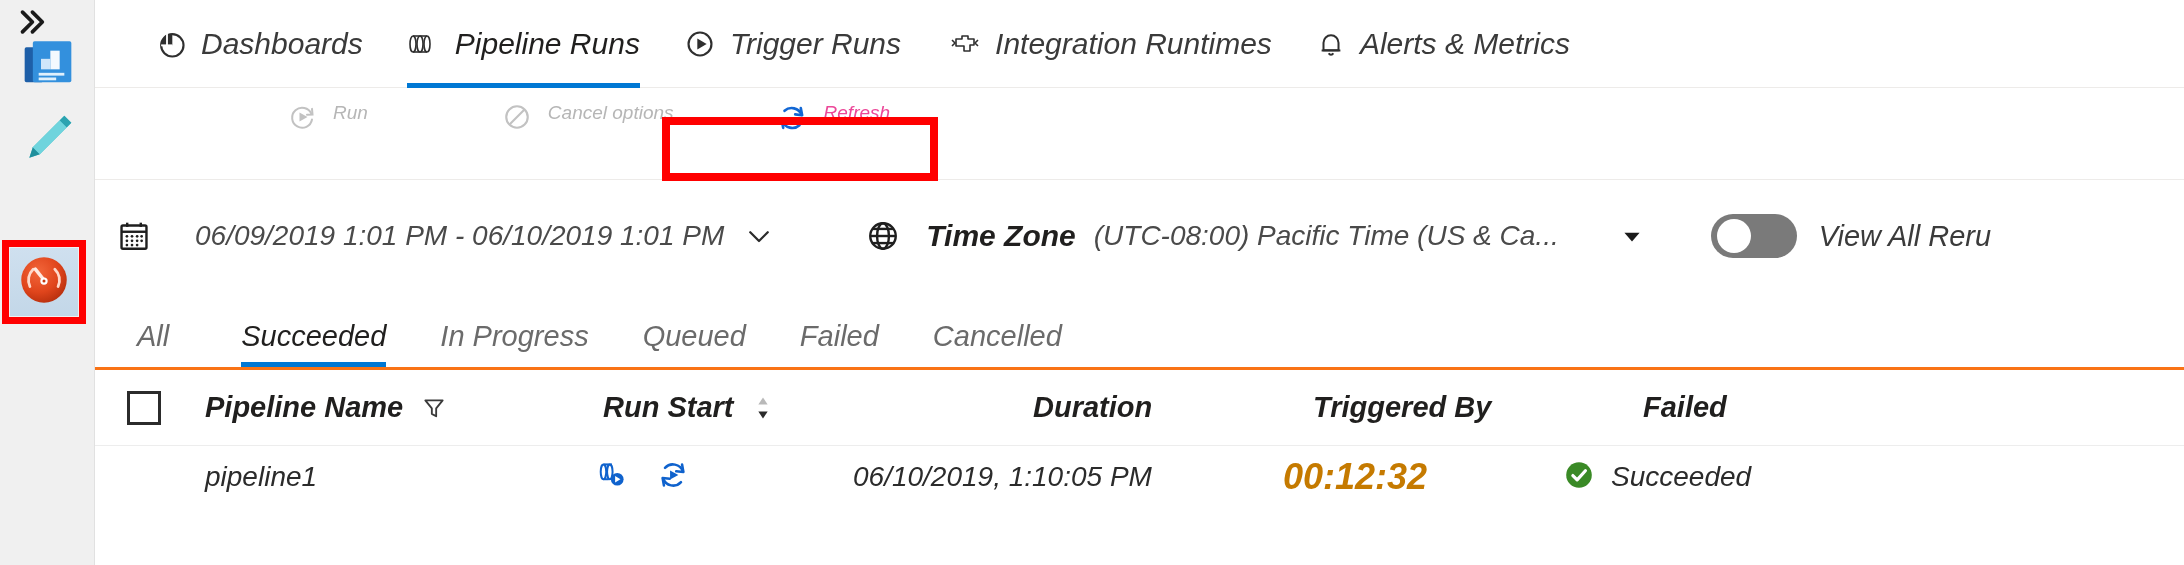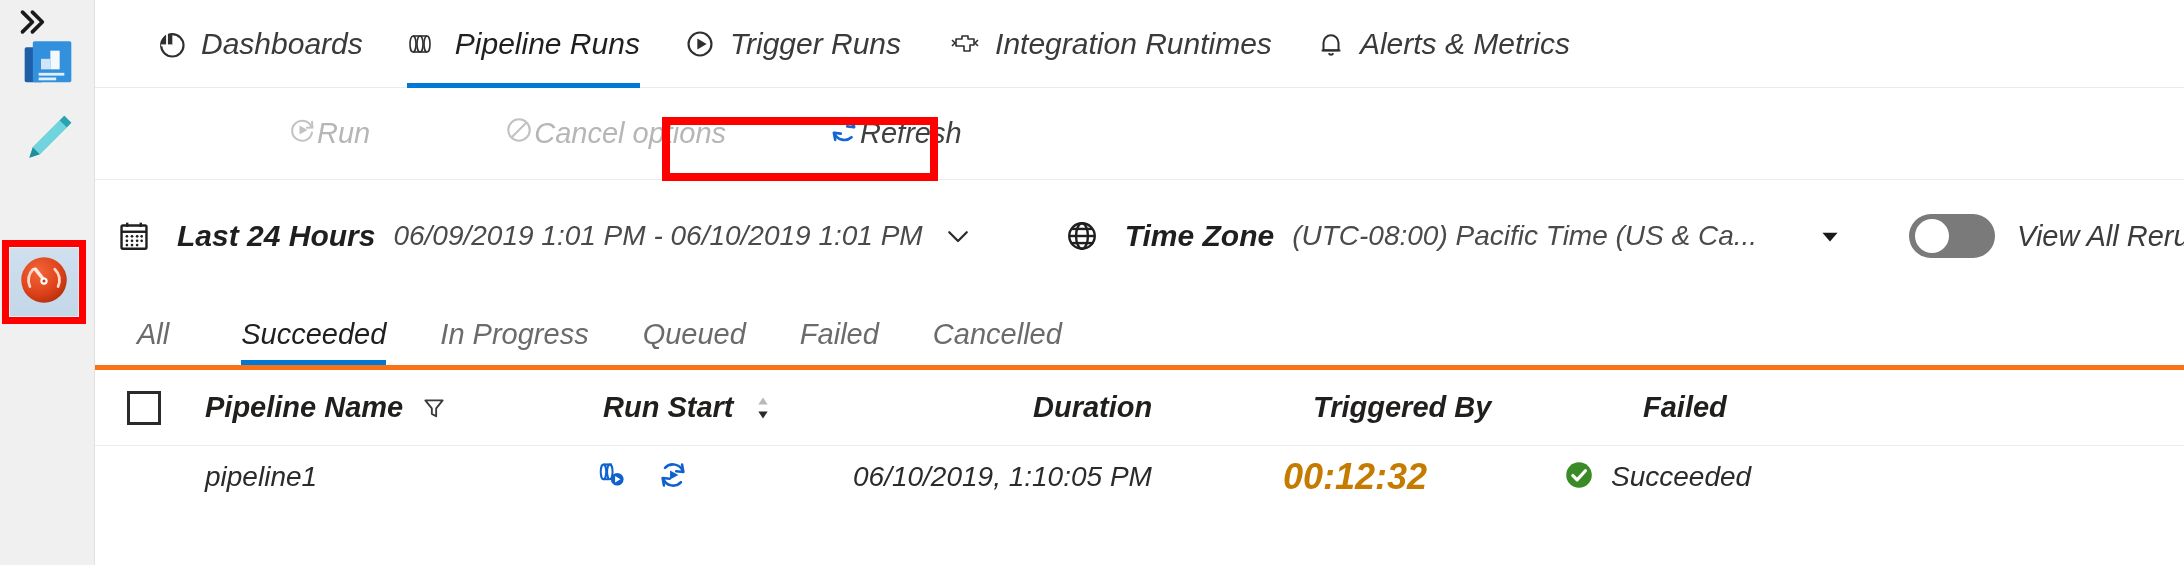--- a/index.html
+++ b/index.html
@@ -123,31 +123,31 @@
     height: 92px;
     flex: 0 0 92px;
     display: flex;
     align-items: center;
     padding-left: 170px;
     border-bottom: 1px solid #edebe9;
     box-sizing: border-box;
   }
   .cmd {
     display: flex;
-    align-items: center;
-    gap: 0;
-    font-size: 29px;
+    align-items: flex-start;
+    gap: 16px;
+    font-size: 19px;
     padding: 0 22px;
     height: 64px;
     box-sizing: border-box;
     white-space: nowrap;
   }
   .cmd.disabled { color: #b6b6b6; }
   .cmd.disabled .ic { color: #c2c2c2; }
-  .cmd.enabled { color: #404040; }
+  .cmd.enabled { color: #ec4899; }
   .cmd.enabled .ic { color: #0078d4; }
   #cmd-cancel { margin-left: 90px; }
   #cmd-refresh { margin-left: 58px; }
 
   
   .filterbar {
     height: 112px;
     flex: 0 0 112px;
     display: flex;
     align-items: center;
@@ -182,21 +182,21 @@
   }
   .toggle-label { font-size: 29px; color: #3b3b3b; margin-left: 22px; }
 
   
   .pivot {
     height: 78px;
     flex: 0 0 78px;
     display: flex;
     align-items: flex-end;
     padding-left: 26px;
-    border-bottom: 5px solid #f97316;
+    border-bottom: 3px solid #f97316;
     box-sizing: border-box;
   }
   .pivot-item {
     position: relative;
     font-size: 29px;
     color: #6b6b6b;
     padding: 0 16px 14px 16px;
     white-space: nowrap;
   }
   .pivot-item.active { color: #201f1e; }
@@ -430,21 +430,20 @@
               <circle cx="7" cy="15.4" r="0.95"></circle>
                 <circle cx="10.6" cy="15.4" r="0.95"></circle>
               <circle cx="14.2" cy="15.4" r="0.95"></circle>
                 <circle cx="17.4" cy="15.4" r="0.95"></circle>
               <circle cx="7" cy="18.4" r="0.95"></circle>
                 <circle cx="10.6" cy="18.4" r="0.95"></circle>
               <circle cx="14.2" cy="18.4" r="0.95"></circle>
             </g>
           </svg>
         </span>
-        <span class="fb-label">Last 24 Hours</span>
         <span class="fb-value">06/09/2019 1:01 PM - 06/10/2019 1:01 PM</span>
         <span class="fb-chevron">
           <svg width="30" height="30" viewBox="0 0 24 24" fill="none" stroke="#2b2b2b" stroke-width="1.8" stroke-linecap="round" stroke-linejoin="round">
             <polyline points="5,9 12,16 19,9"></polyline>
           </svg>
         </span>
       </div>
 
       <div class="fb-group" id="tz-group">
         <span class="fb-ic">

